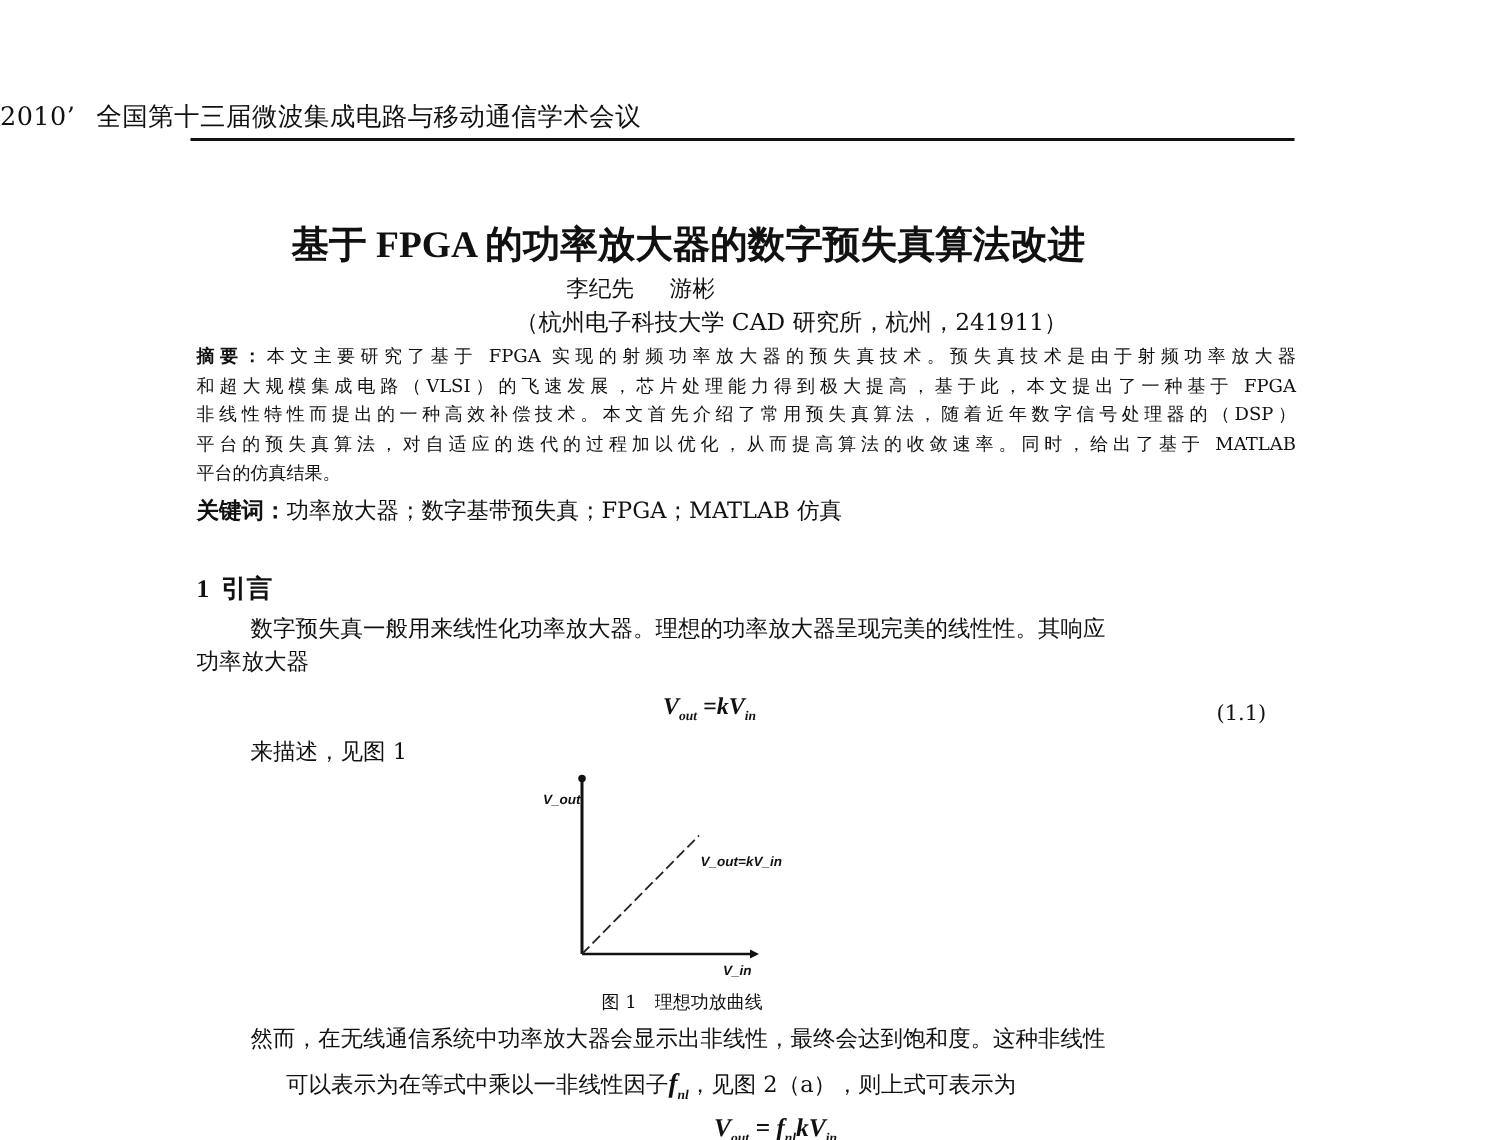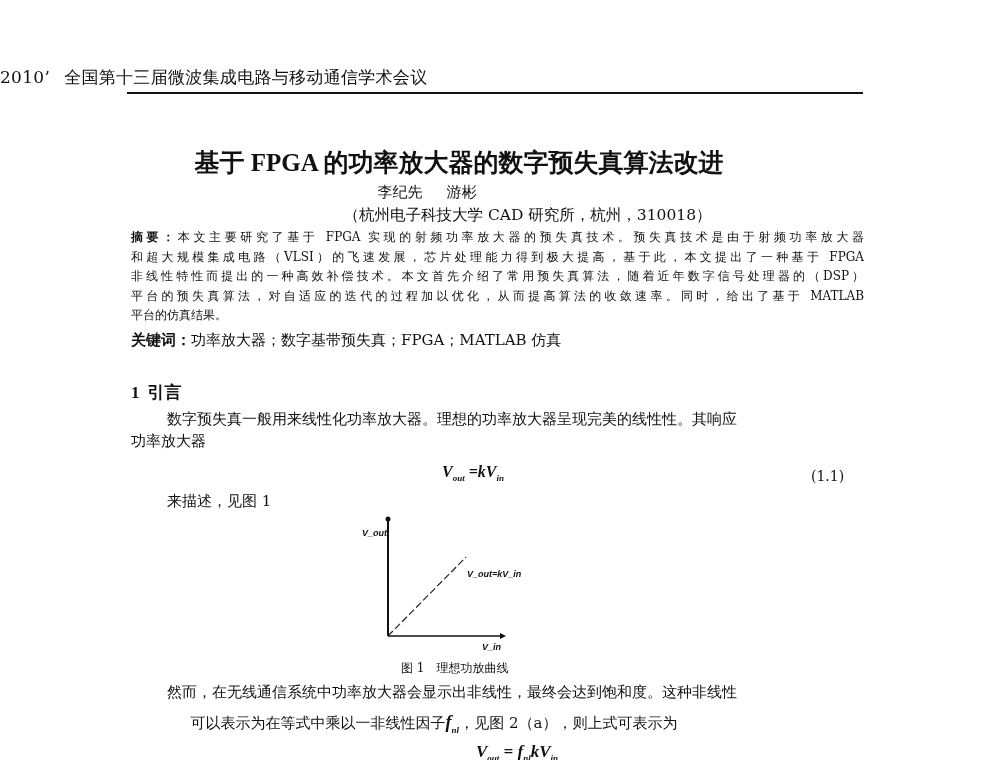--- a/index.html
+++ b/index.html
@@ -46,21 +46,21 @@
   <span class="year">2010’</span><span>全国第十三届微波集成电路与移动通信学术会议</span>
 </div>
 <div class="rule"></div>
 
 <div class="abs title">基于 FPGA 的功率放大器的数字预失真算法改进</div>
 
 <div class="abs authors">
   <span>李纪先</span><span>游彬</span>
 </div>
 
-<div class="abs affil">（杭州电子科技大学 CAD 研究所，杭州，310018）</div>
+<div class="abs affil">（杭州电子科技大学 CAD 研究所，杭州，241911）</div>
 
 <div class="abs abstract">
   <span class="line"><span class="label">摘要：</span><span>本文主要研究了基于 FPGA 实现的射频功率放大器的预失真技术。预失真技术是由于射频功率放大器</span></span>
   <span class="line">和超大规模集成电路（VLSI）的飞速发展，芯片处理能力得到极大提高，基于此，本文提出了一种基于 FPGA</span>
   <span class="line">非线性特性而提出的一种高效补偿技术。本文首先介绍了常用预失真算法，随着近年数字信号处理器的（DSP）</span>
   <span class="line">平台的预失真算法，对自适应的迭代的过程加以优化，从而提高算法的收敛速率。同时，给出了基于 MATLAB</span>
   <span class="line last">平台的仿真结果。</span>
 </div>
 
 <div class="abs keywords">

